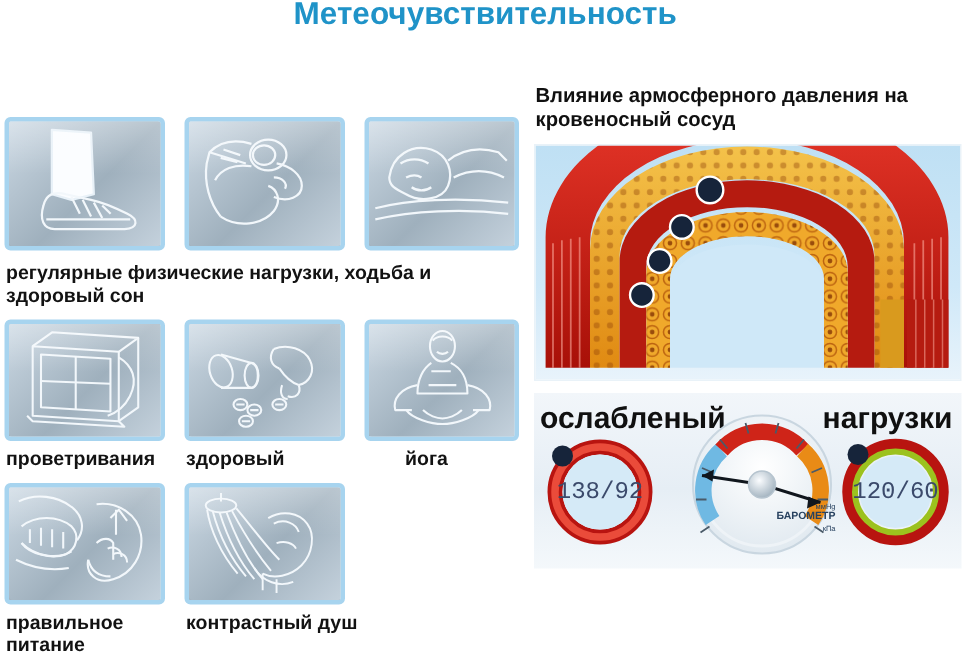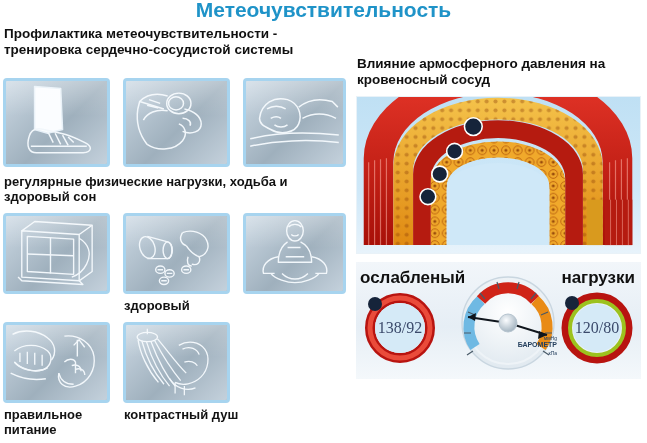--- a/index.html
+++ b/index.html
@@ -64,49 +64,48 @@
   }
   .vesselbox svg{position:absolute;left:0;top:0;width:100%;height:100%;}
 
   .gaugebox{
     position:absolute;left:6px;top:262px;width:285px;height:117px;
     background:linear-gradient(180deg,#f2f6fa 0%,#e6eef5 55%,#f4f8fb 100%);
     overflow:hidden;
   }
   .glabel{
     position:absolute;top:6px;
-    font-size:17px;font-weight:bold;color:#101010;
+    font-size:20px;font-weight:bold;color:#101010;
   }
   .glabel.l{left:4px;}
   .glabel.r{right:6px;}
   .ring{position:absolute;width:76px;height:76px;top:28px;}
   .ring svg{position:absolute;left:0;top:0;}
   .ringtext{
     position:absolute;left:0;top:0;width:76px;height:76px;
     display:flex;align-items:center;justify-content:center;
-    font-family:Liberation Serif, serif;
+    font-family:Liberation Mono, monospace;
     font-size:16px;color:#3b4a6b;
   }
   .baro{position:absolute;left:103px;top:11px;width:98px;height:100px;}
   .baro svg{position:absolute;left:0;top:0;}
   .barotxt{
     position:absolute;width:98px;text-align:right;
     font-family:Liberation Sans, sans-serif;color:#27415f;
   }
 </style>
 </head>
 <body>
 
 <div class="page">
 
   <div class="title">Метеочувствительность</div>
 
   <div class="left">
 
-    <div class="lead">Профилактика метеочувствительности - тренировка сердечно-сосудистой системы</div>
 
     <div class="tile" style="left:3px;top:52px;width:107px;height:89px;">
       <div class="inner"></div>
       <svg viewBox="0 0 107 89">
         <g fill="none" stroke="#f2f7fb" stroke-width="1.6" stroke-linejoin="round">
           <path d="M30 6 L30 52 L44 56 L60 52 L58 8 Z" fill="#fbfdff" stroke="#e8f1f8"></path>
           <path d="M24 60 C26 52 32 50 40 52 L58 56 C68 58 76 62 84 66 C92 70 92 76 82 77 L32 77 C24 77 21 70 24 60 Z"></path>
           <path d="M26 70 L86 70"></path>
           <path d="M44 54 L50 66 M52 56 L58 68 M60 58 L66 69"></path>
           <path d="M66 60 L72 66"></path>
@@ -203,21 +202,23 @@
           <path d="M42 44 L62 44"></path>
           <path d="M34 44 C22 46 16 54 18 62 L30 62"></path>
           <path d="M70 44 C82 46 88 54 86 62 L74 62"></path>
           <path d="M26 62 C30 68 44 72 52 72 C60 72 74 68 78 62"></path>
           <path d="M38 62 C42 66 48 68 52 68 C56 68 62 66 66 62"></path>
         </g>
       </svg>
       <div class="sheen"></div>
     </div>
 
+    <div class="cap" style="left:4px;top:272px;width:112px;">проветривания</div>
     <div class="cap" style="left:124px;top:272px;width:112px;">здоровый</div>
+    <div class="cap" style="left:270px;top:272px;width:80px;">йога</div>
 
     <div class="tile" style="left:3px;top:296px;width:107px;height:81px;">
       <div class="inner"></div>
       <svg viewBox="0 0 107 81">
         <g fill="none" stroke="#f2f7fb" stroke-width="1.5" stroke-linejoin="round">
           <path d="M6 10 C18 4 34 6 44 14 C52 20 54 30 48 38"></path>
           <path d="M8 28 C18 20 34 20 44 28 C50 34 48 44 40 48 C30 52 14 48 8 40"></path>
           <path d="M14 30 L14 40 M22 29 L22 42 M30 30 L30 43 M38 32 L38 44"></path>
           <path d="M8 40 C18 50 34 52 44 46"></path>
           <path d="M4 52 C16 58 30 60 42 58"></path>
@@ -370,17 +371,17 @@
         <div class="barotxt" style="top:77px;font-size:5px;">кПа</div>
       </div>
 
       <div class="ring" style="right:6px;">
         <svg width="76" height="76" viewBox="0 0 76 76">
           <circle cx="38" cy="38" r="31" fill="none" stroke="#b81410" stroke-width="9"></circle>
           <circle cx="38" cy="38" r="27" fill="none" stroke="#9cc21e" stroke-width="4"></circle>
           <circle cx="38" cy="38" r="24" fill="#d5eaf7"></circle>
           <circle cx="13" cy="13" r="7" fill="#16243a"></circle>
         </svg>
-        <div class="ringtext">120/80</div>
+        <div class="ringtext">120/60</div>
       </div>
     </div>
   </div>
 </div>
 
 </body></html>

